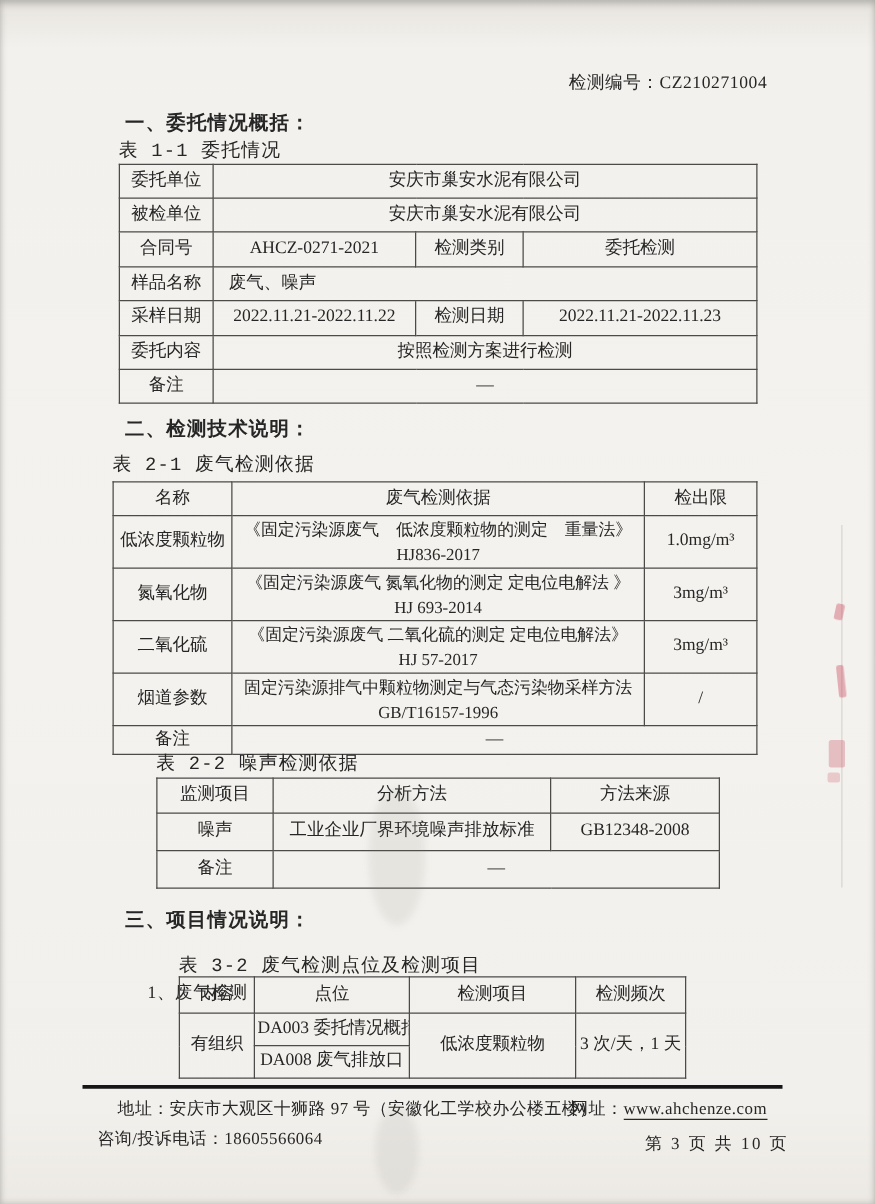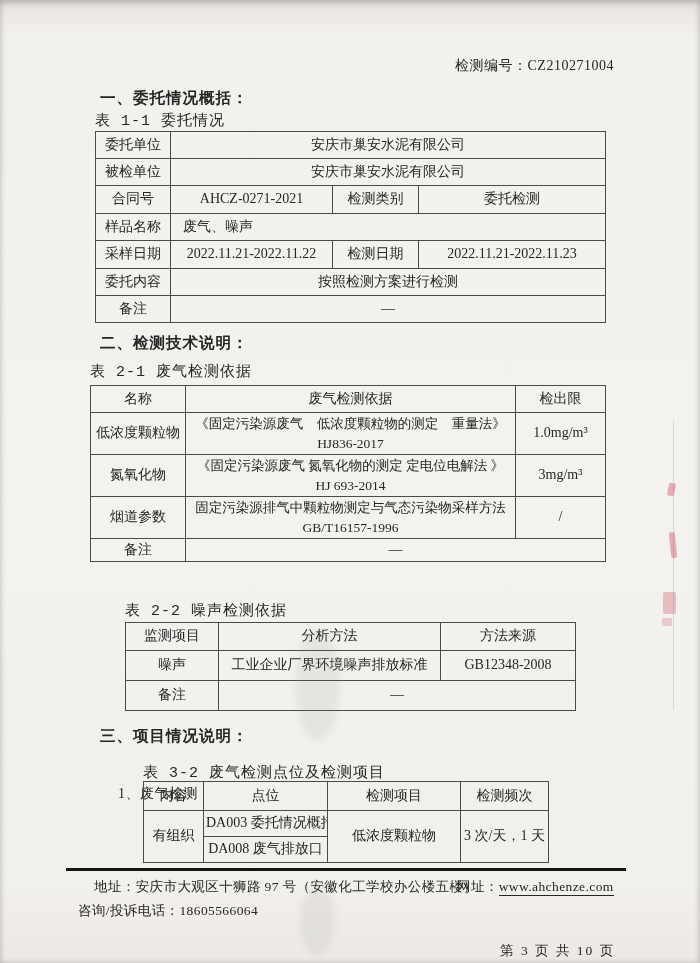--- a/index.html
+++ b/index.html
@@ -115,20 +115,28 @@
     </tr>
     <tr style="height:42px">
       <td>氮氧化物</td>
       <td class="wrap method">
         <div>《固定污染源废气 氮氧化物的测定 定电位电解法 》</div>
         <div>HJ 693-2014</div>
       </td>
       <td>3mg/m³</td>
     </tr>
     <tr style="height:42px">
+      <td>二氧化硫</td>
+      <td class="wrap method">
+        <div>《固定污染源废气 二氧化硫的测定 定电位电解法》</div>
+        <div>HJ 57-2017</div>
+      </td>
+      <td>3mg/m³</td>
+    </tr>
+    <tr style="height:42px">
       <td>烟道参数</td>
       <td class="wrap method">
         <div>固定污染源排气中颗粒物测定与气态污染物采样方法</div>
         <div>GB/T16157-1996</div>
       </td>
       <td>/</td>
     </tr>
     <tr style="height:23px">
       <td>备注</td>
       <td colspan="2">—</td>
@@ -191,21 +199,21 @@
     </tr>
   </tbody>
     </table>
 
   <div class="abs footer-rule" style="left:66px;top:868px;width:560px;"></div>
   <div class="abs footer-text" style="left:78px;top:878px;margin-left:16px;">地址：安庆市大观区十狮路 97 号（安徽化工学校办公楼五楼）</div>
   <div class="abs footer-text" style="left:457px;top:878px;">
     <span>网址：</span><span class="url">www.ahchenze.com</span>
   </div>
   <div class="abs footer-text" style="left:78px;top:902px;">咨询/投诉电话：18605566064</div>
-  <div class="abs pageinfo" style="left:500px;top:906px;margin-top:36px;">第 3 页 共 10 页</div>
+  <div class="abs pageinfo" style="left:516px;top:906px;">第 3 页 共 10 页</div>
 
   <div class="abs edge-line" style="left:673px;top:420px;height:290px;"></div>
   <div class="abs red-mark" style="left:668px;top:483px;width:7px;height:13px;transform:rotate(12deg);"></div>
   <div class="abs red-mark" style="left:670px;top:532px;width:6px;height:26px;transform:rotate(-6deg);"></div>
   <div class="abs red-mark" style="left:663px;top:592px;width:13px;height:22px;opacity:.75;"></div>
   <div class="abs red-mark" style="left:662px;top:618px;width:10px;height:8px;opacity:.6;"></div>
   <div class="abs ghost" style="left:295px;top:630px;width:45px;height:110px;"></div>
   <div class="abs ghost" style="left:300px;top:885px;width:35px;height:70px;"></div>
 
 </div>

